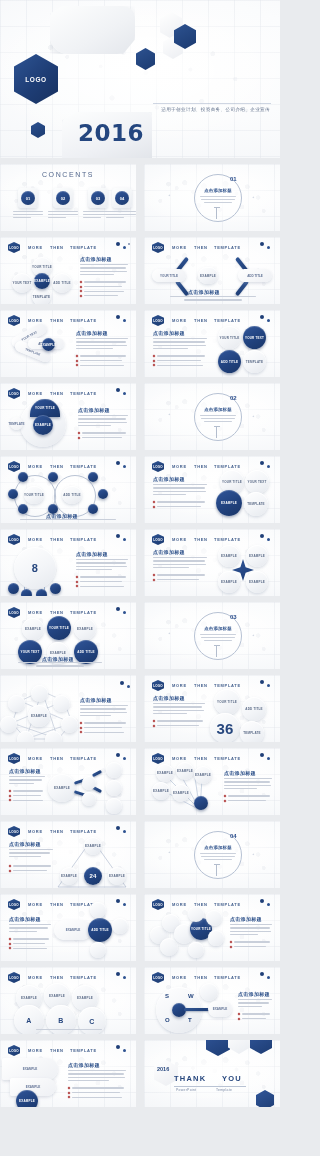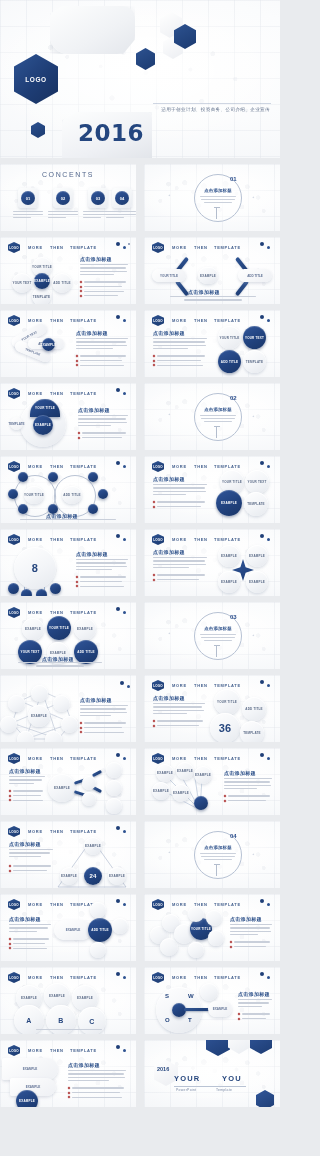--- a/index.html
+++ b/index.html
@@ -840,21 +840,21 @@
             <i style="width:42px"></i>
           </div>
       </div>
       <div class="circ" style="left:70px;top:14px;width:26px;height:26px">
           <span>YOUR TITLE</span>
         </div>
       <div class="circ" style="left:98px;top:22px;width:24px;height:24px">
           <span>ADD TITLE</span>
         </div>
       <div class="circ" style="left:66px;top:38px;width:30px;height:30px">
-        <span style="font-size:11px;color:#27477e">36</span>
+        <span style="font-size:15px;color:#27477e">36</span>
         </div>
       <div class="circ" style="left:96px;top:46px;width:24px;height:24px">
           <span>TEMPLATE</span>
         </div>
     </div>
 
     <div class="slide thumb">
       <div class="worldmap"></div>
       <div class="gridlines"></div>
       <div class="vig"></div>
@@ -1241,21 +1241,21 @@
 
     <div class="slide thumb">
       <div class="worldmap"></div>
       <div class="gridlines"></div>
       <div class="vig"></div>
       <div class="ty-hex" style="left:62px;top:-10px;width:24px;height:26px;background:linear-gradient(150deg,#31569a,#1d3c73)"></div>
       <div class="ty-hex" style="left:84px;top:-12px;width:22px;height:26px;background:linear-gradient(150deg,#ffffff,#e9ecf1)"></div>
       <div class="ty-hex" style="left:106px;top:-10px;width:22px;height:24px;background:linear-gradient(150deg,#31569a,#1d3c73)"></div>
       <div class="ty-hex" style="left:10px;top:20px;width:24px;height:26px;background:linear-gradient(150deg,#ffffff,#eceef2);box-shadow:0 2px 4px rgba(150,160,180,.3)"></div>
       <div class="ty-year">2016</div>
-      <div class="ty-thanks">YOUR</div>
+      <div class="ty-thanks">THANK</div>
       <div class="ty-you">YOU</div>
       <div class="ty-rule"></div>
       <div class="ty-s1">PowerPoint</div>
       <div class="ty-s2">Template</div>
       <div class="ty-hex" style="left:112px;top:50px;width:18px;height:20px;background:linear-gradient(150deg,#31569a,#1d3c73)"></div>
     </div>
 
   </div>
 </div>
 

